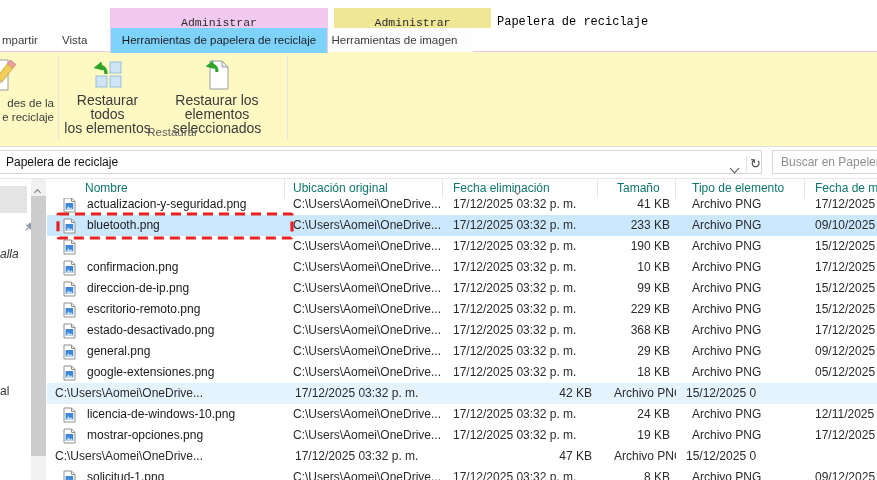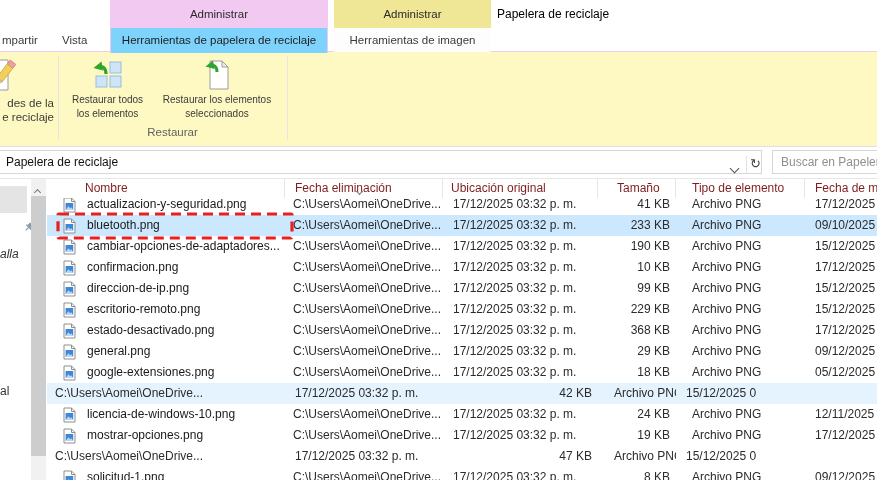--- a/index.html
+++ b/index.html
@@ -3,41 +3,41 @@
 <meta charset="utf-8">
 <style>
   html,body{margin:0;padding:0;}
   body{
     width:877px;height:480px;position:relative;overflow:hidden;
     background:#fff;color:#222;
     font-family:"Liberation Sans", sans-serif;font-size:12px;
     -webkit-font-smoothing:antialiased;
   }
   
-  .titlebar{position:absolute;left:0;top:0;right:0;height:28px;background:#fff;}
+  .titlebar{position:absolute;left:0;top:8px;right:0;height:28px;background:#fff;font-family:Liberation Mono, monospace;}
   .ctx-group{position:absolute;top:0;height:28px;display:flex;align-items:center;justify-content:center;
     font-size:11.5px;color:#2b2b2b;}
   .ctx-pink{left:110px;width:218px;background:#f2c9f1;}
   .ctx-yellow{left:334px;width:157px;background:#efe795;}
   .win-title{position:absolute;left:497px;top:0;height:28px;line-height:28px;font-size:12px;color:#000;}
   
   .tabrow{position:absolute;left:0;top:28px;right:0;height:24px;background:#fff;}
   .tabrow .pinkline{position:absolute;left:0;right:0;bottom:0;height:1px;background:#edccea;}
   .tab{position:absolute;top:0;height:24px;line-height:24px;font-size:11.5px;color:#3a3a3a;white-space:nowrap;}
   .tab-frag{left:2px;}
   .tab-vista{left:62px;}
   .tab-active{left:110px;width:218px;height:25px;background:#7dd3fc;text-align:center;
     border-left:1px solid #eec9ec;border-right:1px solid #eec9ec;box-sizing:border-box;z-index:2;color:#1d1d1d;}
-  .tab-image{left:334px;width:157px;text-align:center;background:#fdfdfd;}
+  .tab-image{left:316px;width:157px;text-align:center;background:#fdfdfd;}
   
   .ribbon{position:absolute;left:0;top:52px;right:0;height:94px;background:#fef9c3;border-bottom:1px solid #e2dde1;box-sizing:content-box;}
   .rdiv{position:absolute;top:4px;height:84px;width:1px;background:#e4e4e4;}
   .rbtn{position:absolute;top:2px;height:88px;text-align:center;cursor:default;}
   .rbtn .ric{display:block;margin:5px auto 2px auto;}
-  .rbtn .rlabel{font-size:10px;line-height:14px;color:#3a3a3a;}
+  .rbtn .rlabel{font-size:14px;line-height:14px;color:#3a3a3a;}
   .rgrouplabel{position:absolute;left:58px;width:229px;top:74px;text-align:center;font-size:11.5px;color:#5f5f5f;}
   .props-frag{position:absolute;left:0;top:2px;width:56px;height:88px;}
   .props-frag .rlabel{position:absolute;left:-40px;right:2px;text-align:right;font-size:11.5px;line-height:14px;color:#3a3a3a;white-space:nowrap;}
   .props-frag .l1{top:42px;} .props-frag .l2{top:56px;}
   .props-icon{position:absolute;left:-12px;top:3px;}
   
   .addrrow{position:absolute;left:0;top:148px;right:0;height:29px;background:#fff;}
   .addr-field{position:absolute;left:0;top:2px;width:762px;height:24px;border:1px solid #d6d6d6;border-left:none;background:#fff;box-sizing:border-box;}
   .addr-text{position:absolute;left:6px;top:0;line-height:22px;color:#111;}
   .addr-chevron{position:absolute;left:731px;top:10px;}
@@ -54,21 +54,21 @@
   .nav-hl{position:absolute;left:0;top:7px;width:27px;height:27px;background:#e4e4e4;}
   .nav-frag{position:absolute;left:0;font-size:12px;color:#333;}
   .nav-frag.f1{top:68px;font-style:italic;} .nav-frag.f2{top:205px;}
   .pin{position:absolute;left:23px;top:42px;}
   .vscroll{position:absolute;left:31px;top:0;width:15px;bottom:0;background:#f1f1f1;}
   .vscroll .arrow{position:absolute;left:4px;top:5px;}
   .vscroll .thumb{position:absolute;left:0;right:0;top:17px;bottom:24px;background:#cdcdcd;}
   
   .list{position:absolute;left:47px;top:0;right:0;bottom:0;overflow:hidden;}
   .cols{display:grid;grid-template-columns:238px 158px 155px 78px 129px 1fr;}
-  .lheader{position:relative;height:19px;background:#fff;z-index:3;font-size:12px;color:#7f1d1d;}
+  .lheader{position:relative;height:19px;background:#fff;z-index:3;font-size:12px;color:#0f766e;}
   .hcell{line-height:19px;white-space:nowrap;overflow:hidden;border-right:1px solid #e6e6e6;box-sizing:border-box;cursor:default;}
   .hcell:last-child{border-right:none;}
   .h-name{padding-left:38px;} .h-loc{padding-left:8px;} .h-del{padding-left:10px;position:relative;}
   .h-size{padding-left:19px;} .h-type{padding-left:16px;} .h-mod{padding-left:10px;}
   .sortchev{position:absolute;left:72px;top:2px;}
   .rows{position:absolute;left:0;top:15px;right:0;z-index:1;}
   .row{height:21px;line-height:21px;color:#2b2b2b;white-space:nowrap;cursor:default;}
   .row--selected{background:#cce8ff;}
   .row--hover{background:#e5f3ff;}
   .cell{overflow:hidden;white-space:nowrap;}
@@ -172,25 +172,25 @@
   </svg>
 
   <div class="vscroll">
     <span class="arrow"><span class="chev chev-up chev-sm"></span></span>
     <div class="thumb"></div>
   </div>
 
   <div class="list">
     <div class="lheader cols">
       <div class="hcell h-name">Nombre</div>
+      <div class="hcell h-loc">Ubicación original</div>
       <div class="hcell h-del">
         <span class="sortchev"><span class="chev chev-sm"></span></span>
         <span>Fecha eliminación</span>
       </div>
-      <div class="hcell h-loc">Ubicación original</div>
       <div class="hcell h-size">Tamaño</div>
       <div class="hcell h-type">Tipo de elemento</div>
       <div class="hcell h-mod">Fecha de modificación</div>
     </div>
 
     <div class="rows">
 
       <div class="row cols">
         <div class="cell c-name">
             <svg width="13" height="16" viewBox="0 0 13 16">
@@ -226,21 +226,20 @@
       </div>
 
       <div class="row cols">
         <div class="cell c-name">
             <svg width="13" height="16" viewBox="0 0 13 16">
               <path d="M1 1 H8.5 L12 4.5 V15 H1 Z" fill="#fff" stroke="#8e8e8e"></path>
               <path d="M8.5 1 V4.5 H12" fill="none" stroke="#8e8e8e"></path>
               <rect x="2.6" y="6" width="7.6" height="7" fill="#3e87d9"></rect>
               <path d="M2.6 13 L5.4 9.2 L7.2 11.2 L8.4 10.2 L10.2 13 Z" fill="#b9d7f2"></path>
             </svg>
-            <span>cambiar-opciones-de-adaptadores...</span>
           </div>
         <div class="cell c-loc">C:\Users\Aomei\OneDrive...</div>
         <div class="cell c-del">17/12/2025 03:32 p. m.</div>
         <div class="cell c-size">190 KB</div>
         <div class="cell c-type">Archivo PNG</div>
         <div class="cell c-mod">15/12/2025 0</div>
       </div>
 
       <div class="row cols">
         <div class="cell c-name">

